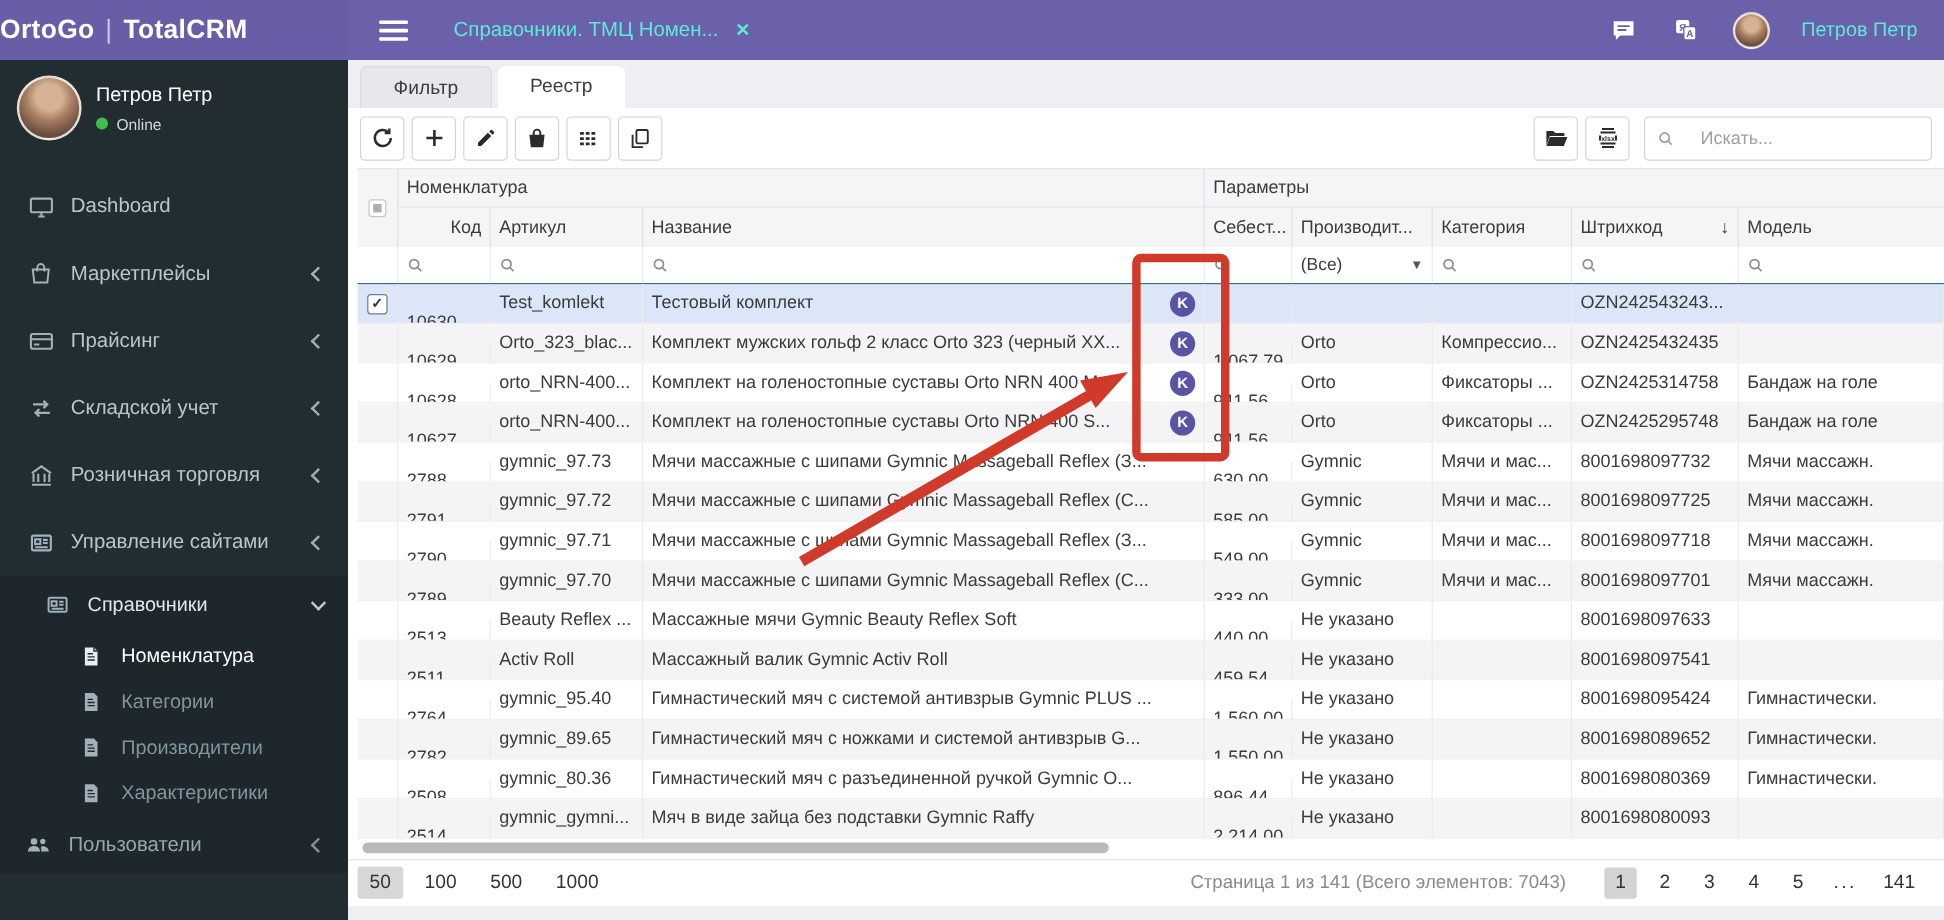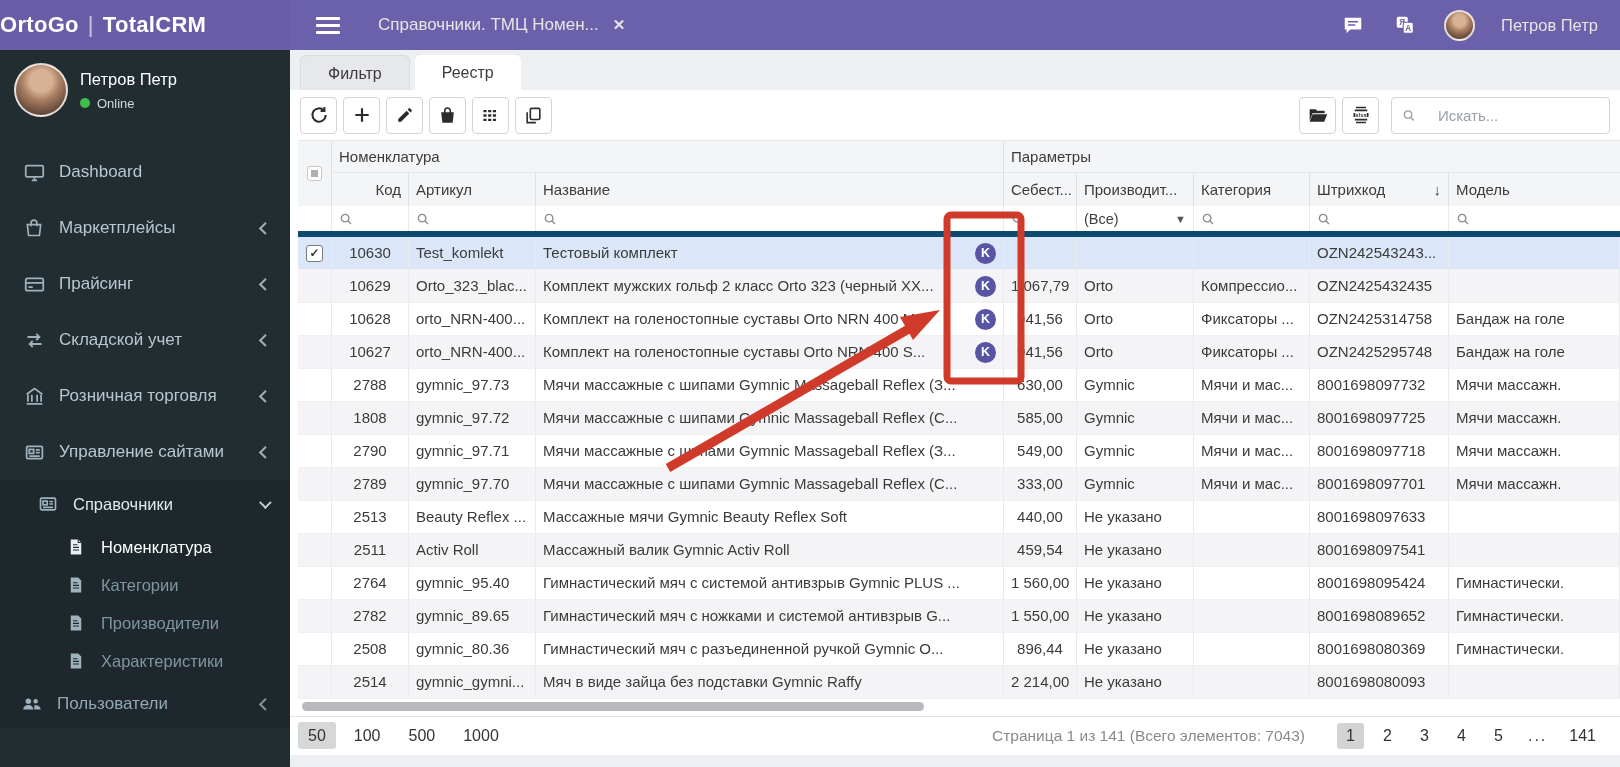--- a/index.html
+++ b/index.html
@@ -5,21 +5,21 @@
   * { box-sizing: border-box; margin: 0; padding: 0; }
   html,body { width:1620px; height:767px; overflow:hidden; }
   body { font-family:"Liberation Sans", sans-serif; background:#edeff2; position:relative; color:#3b3b3b; }
 
   
   .topbar { position:absolute; top:0; left:0; right:0; height:50px; background:#6b60aa; display:flex; z-index:5; }
   .brand { width:290px; background:#685da6; color:#fff; display:flex; align-items:center; justify-content:flex-start; font-size:22px; letter-spacing:.3px; }
   .brand b { font-weight:700; }
   .brand .sep { font-weight:300; opacity:.65; margin:0 9px; }
   .brand .thin { font-weight:700; }
-  .topbar-main { flex:1; display:flex; align-items:center; color:#e5e5e5; padding:0 22px 0 26px;justify-content:space-between; }
+  .topbar-main { flex:1; display:flex; align-items:center; color:#5eead4; padding:0 22px 0 26px;justify-content:space-between; }
   .hamburger { width:24px; cursor:pointer; }
   .hamburger i { display:block; height:3px; background:#fff; border-radius:1px; margin:4px 0; }
   .tabtitle { margin-left:38px; font-size:17px; display:flex; align-items:center; gap:14px; }
   .tabtitle .close { font-size:15px; font-weight:700; cursor:pointer; }
   .top-right { margin-left:auto; display:flex; align-items:center; gap:26px; }
   .icon-btn { width:26px; height:26px; display:flex; align-items:center; justify-content:center; cursor:pointer; }
   .avatar { border-radius:50%; background:radial-gradient(circle at 50% 32%, #d8b294 0 26%, #a97f62 45%, #6e5140 72%, #463329 100%); border:2px solid rgba(255,255,255,.8); }
   .avatar.small { width:31px; height:31px; }
   .top-user-name { font-size:16.5px; }
 
@@ -50,49 +50,49 @@
   .tabs { height:40px; display:flex; align-items:flex-end; padding-left:10px; }
   .tab { line-height:35px; height:35px; padding:0 27px; font-size:16px; color:#3c3c3c; border-radius:6px 6px 0 0; cursor:pointer; }
   .tab.inactive { background:#e6e8eb; border:1px solid #d8dade; border-bottom:none; margin-right:5px; }
   .tab.active { background:#fff; }
   .panel { position:absolute; left:0; right:0; top:40px; bottom:12px; background:#fff; overflow:hidden; }
 
   
   .toolbar { height:50px; display:flex; align-items:center; padding:0 10px; }
   .tbtn { width:37px; height:37px; border:1px solid #d3d4d6; border-radius:4px; background:#fff; display:flex; align-items:center; justify-content:center; margin-right:6px; cursor:pointer; color:#2b2b2b; }
   .tb-right { margin-left:auto; display:flex; align-items:center; }
-  .searchbox { width:219px; height:37px; border:1px solid #d3d4d6; border-radius:4px; display:flex; align-items:center; padding:0 10px; gap:22px; color:#9aa0a6; }
+  .searchbox { width:240px; height:37px; border:1px solid #d3d4d6; border-radius:4px; display:flex; align-items:center; padding:0 10px; gap:22px; color:#9aa0a6; }
   .searchbox input { border:none; outline:none; font-size:15px; width:100%; font-family:inherit; color:#444; }
   .searchbox input::placeholder { color:#9aa0a6; }
 
   
   .tablewrap { position:absolute; left:8px; right:0; top:50px; }
   .tgrid { display:grid; grid-template-columns:34px 77px 127px 468px 73px 117px 116px 139px auto; }
   .thead { grid-template-rows:32px 33px; background:#f4f5f7; border-top:1px solid #e6e7e9; }
   .hcell { font-size:15px; color:#3c3c3c; padding:0 7px; border-right:1px solid #dfe0e2; display:flex; align-items:center; white-space:nowrap; overflow:hidden; }
   .hcb { grid-row:1/3; grid-column:1; justify-content:center; }
   .hg1 { grid-row:1; grid-column:2/5; border-bottom:1px solid #e6e7e9; }
   .hg2 { grid-row:1; grid-column:5/10; border-bottom:1px solid #e6e7e9; border-right:none; }
   .hc { grid-row:2; cursor:pointer; }
   .hc.num { justify-content:flex-end; }
   .c2{grid-column:2}.c3{grid-column:3}.c4{grid-column:4}.c5{grid-column:5}.c6{grid-column:6}.c7{grid-column:7}.c8{grid-column:8}.c9{grid-column:9;border-right:none}
   .sort { margin-left:auto; font-size:15px; color:#444; padding-left:6px; }
   .indet { width:15px; height:15px; background:#fff; border:1px solid #c7c8ca; border-radius:3px; display:flex; align-items:center; justify-content:center; }
   .indet i { width:7px; height:7px; background:#aeb0b3; display:block; }
 
-  .frow { height:31px; background:#fff; border-bottom:6px solid #0c4a6e; }
+  .frow { height:31px; background:#fff; border-bottom:1px solid #0c4a6e; }
   .fcell { border-right:1px solid #e9eaec; display:flex; align-items:center; padding:0 7px; gap:6px; color:#8a8f94; font-size:14.5px; cursor:text; }
   .fcell.all { color:#3c3c3c; }
   .fcell .caret { margin-left:auto; color:#555; font-size:11px; }
 
   .trow { height:33px; background:#fff; border-bottom:1px solid #f0f0f1; cursor:pointer; }
   .trow.alt { background:#f4f4f6; }
   .trow.selected { background:#dbe7f8; }
   .cell { font-size:15px; line-height:32px; padding:0 7px; border-right:1px solid #e9eaec; white-space:nowrap; overflow:hidden; color:#3b3b3b; }
-  .cell.num { text-align:center; }
+  .cell.num { text-align:left;margin-top:16px; }
   .cell.namec { display:flex; align-items:center; }
   .cell.namec .ntext { flex:1; overflow:hidden; white-space:nowrap; }
   .kbadge { width:21px; height:21px; border-radius:50%; color:#fff; font-size:12.5px; font-weight:700; display:flex; align-items:center; justify-content:center; margin-left:6px; flex:none; line-height:normal; }
   .cbcell { display:flex; align-items:center; justify-content:center; border-right:1px solid #e9eaec; }
   .cbbox { width:17px; height:17px; background:#fff; border:1.5px solid #767b80; border-radius:3px; font-size:12px; font-weight:700; color:#2f3337; display:flex; align-items:center; justify-content:center; }
 
   .partialclip { position:absolute; left:8px; right:0; top:608px; height:17px; overflow:hidden; }
   .hthumb { position:absolute; left:12px; top:612px; width:622px; height:9px; background:#b7b9bc; border-radius:5px; cursor:grab; z-index:3; }
 
   
@@ -486,21 +486,21 @@
               <span class="ntext">Мячи массажные с шипами Gymnic Massageball Reflex (З...</span>
             </div>
             <div class="cell num">630,00</div>
             <div class="cell">Gymnic</div>
             <div class="cell">Мячи и мас...</div>
             <div class="cell">8001698097732</div>
             <div class="cell">Мячи массажн.</div>
           </div>
           <div class="tgrid trow alt">
             <div class="cbcell"></div>
-            <div class="cell num">1808</div>
+            <div class="cell num">2791</div>
             <div class="cell">gymnic_97.72</div>
             <div class="cell namec">
               <span class="ntext">Мячи массажные с шипами Gymnic Massageball Reflex (С...</span>
             </div>
             <div class="cell num">585,00</div>
             <div class="cell">Gymnic</div>
             <div class="cell">Мячи и мас...</div>
             <div class="cell">8001698097725</div>
             <div class="cell">Мячи массажн.</div>
           </div>

